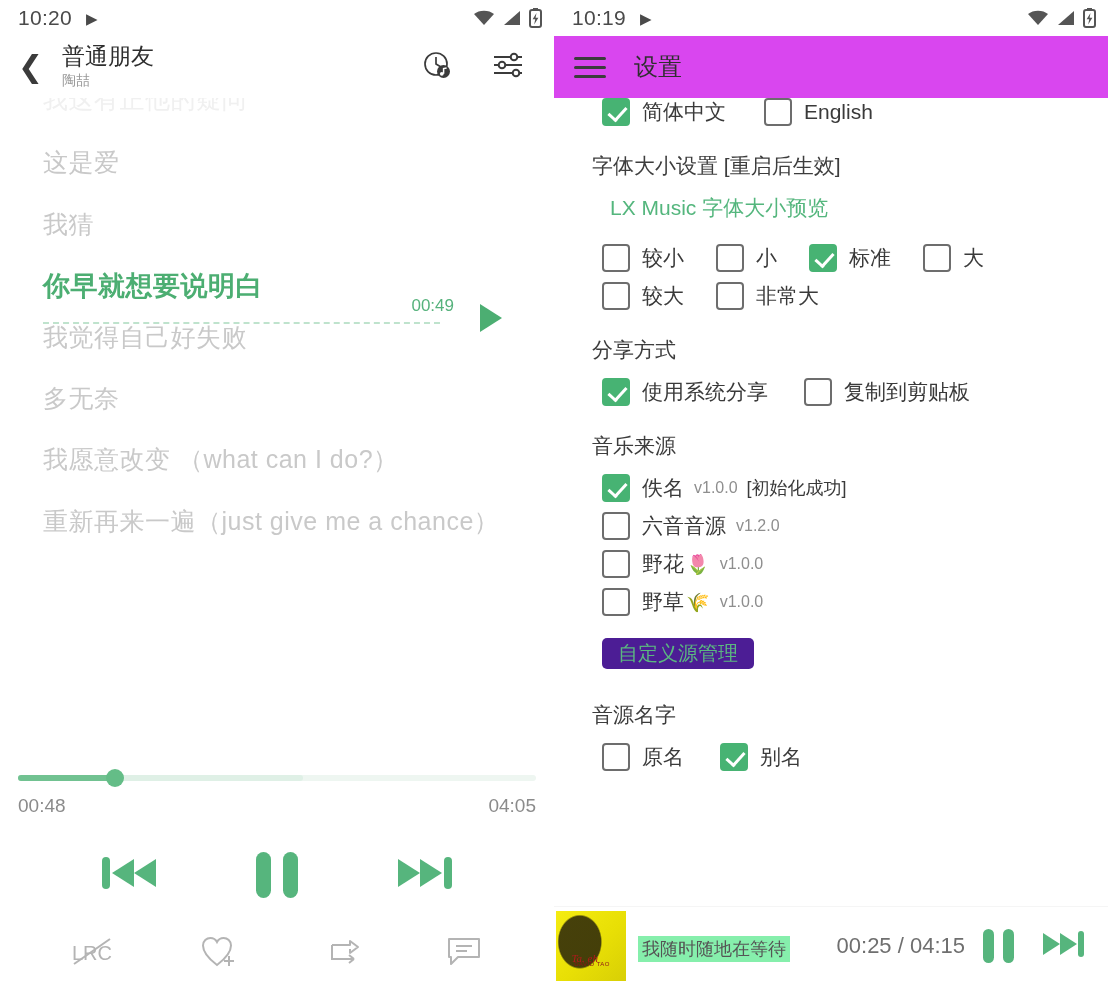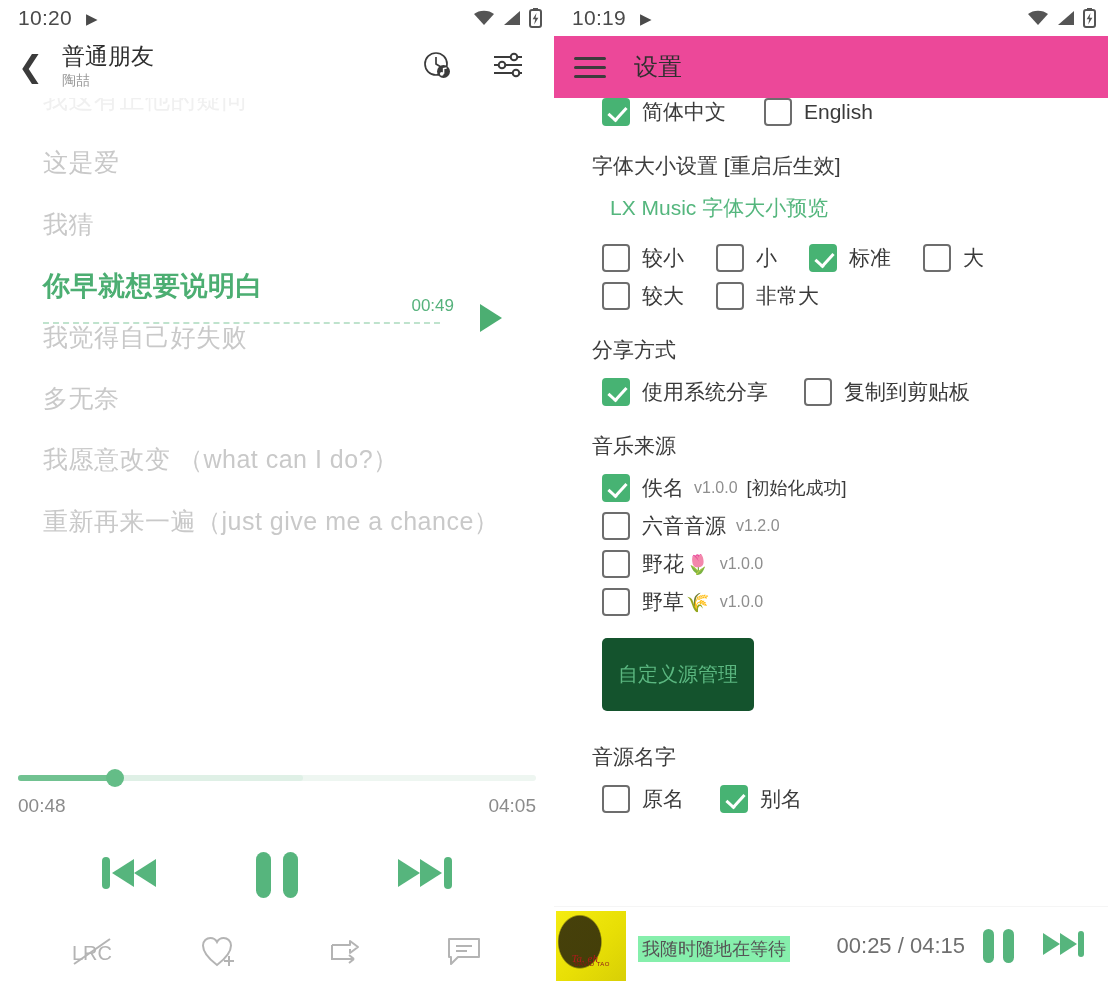--- a/index.html
+++ b/index.html
@@ -69,21 +69,21 @@
     position: absolute; width: 18px; height: 18px; border-radius: 50%;
     background: #64bd87; top: -6px; transform: translateX(-50%);
   }
   .times { display: flex; justify-content: space-between; margin-top: 14px; font-size: 19px; color: #8b8b8b; }
   .ctrls { display: flex; align-items: center; justify-content: center; gap: 96px; margin-top: 32px; }
   .pausebtn { display: flex; gap: 12px; }
   .pausebtn i { display: block; width: 15px; height: 46px; border-radius: 8px; background: #56b57d; }
   .botbar { display: flex; justify-content: space-between; align-items: center; margin-top: 34px; padding: 0 52px; }
 
   
-  .rheader { height: 62px; display: flex; align-items: center; padding: 0 20px; gap: 28px; background:#ec4899; }
+  .rheader { height: 62px; display: flex; align-items: center; padding: 0 20px; gap: 28px; background:#d946ef; }
   .ham { display: flex; flex-direction: column; gap: 6px; width: 32px; }
   .ham span { display: block; height: 3px; background: #3c3c3c; border-radius: 2px; }
   .rtitle { font-size: 24px; color: #2f2f2f; }
 
   .settings { position: absolute; top: 98px; left: 0; right: 0; bottom: 78px; padding: 0 28px; overflow: hidden; }
   .sec-title { font-size: 21px; color: #3d3d3d; margin: 26px 0 14px 10px; }
   .preview { font-size: 21px; color: #54b67d; margin: 8px 0 22px 28px; }
 
   .row { display: flex; align-items: center; margin-bottom: 16px; padding-left: 20px; }
   .row.tight { margin-bottom: 10px; }
@@ -96,22 +96,22 @@
   .cb.on::after {
     content: ""; position: absolute; left: 8px; top: 3px; width: 8px; height: 15px;
     border: solid #fff; border-width: 0 3.5px 3.5px 0; transform: rotate(42deg);
   }
   .cb-label { font-size: 21px; color: #3a3a3a; margin-left: 12px; white-space: nowrap; }
   .cb-ver { font-size: 16px; color: #8e8e8e; margin-left: 10px; }
   .cb-state { font-size: 18px; color: #3a3a3a; margin-left: 9px; }
   .emoji { font-size: 19px; margin-left: 2px; }
 
   .srcbtn {
-    display: inline-block; margin: 12px 0 6px 20px; padding: 23px 16px;
-    background: #14532d; color: #5bb780; font-size: 20px; border-radius: 5px; text-align: center;
+    display: inline-block; margin: 12px 0 6px 20px; padding: 2px 16px;
+    background: #4c1d95; color: #5bb780; font-size: 20px; border-radius: 5px; text-align: center;
   }
 
   
   .mini {
     position: absolute; left: 0; right: 0; bottom: 0; height: 78px;
     background: #fff; display: flex; align-items: center; padding: 0 14px 0 2px;
     box-shadow: 0 -1px 0 rgba(0,0,0,.04);
   }
   .art { width: 70px; height: 70px; margin-left: 0; position: relative; overflow: hidden; background: #e9e300; flex: none; }
   .art .face { position: absolute; inset: 0;

